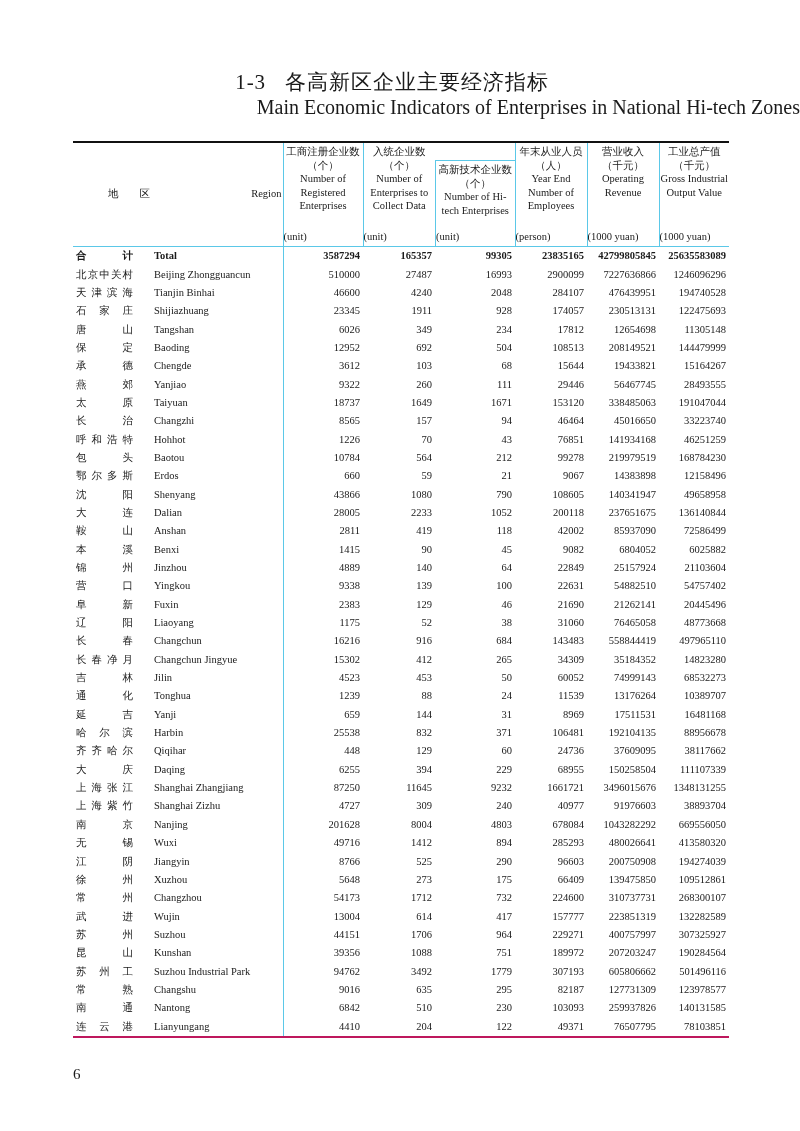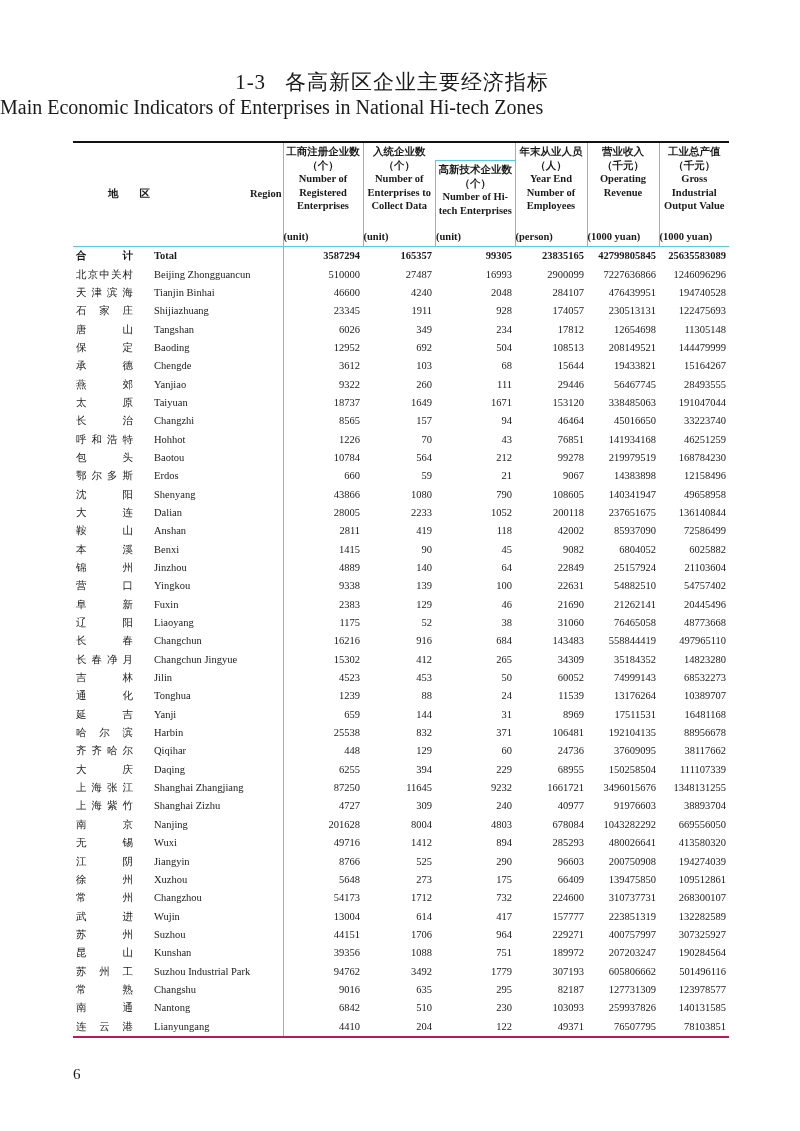--- a/index.html
+++ b/index.html
@@ -1,27 +1,27 @@
 <!DOCTYPE html>
 <html><head>
 <meta charset="utf-8">
 <style>
   html, body { margin:0; padding:0; background:#ffffff; }
   body { width:800px; height:1131px; position:relative; overflow:hidden;
          font-family:"Liberation Serif","DejaVu Serif",serif; color:#1a1a1a; }
   .title-cn { position:absolute; top:68px; left:0; width:784px; text-align:center;
               font-size:21px; letter-spacing:1px; }
-  .title-en { position:absolute; top:96px; left:0; width:800px; text-align:left;
+  .title-en { position:absolute; top:96px; left:0; width:800px; text-align:right;
               font-size:20px; }
   table { position:absolute; top:141px; left:73px; width:656px; border-collapse:collapse;
           font-size:10.5px; table-layout:fixed; }
   col.c-cn { width:78px; } col.c-en { width:132px; } col.c-n1 { width:80px; }
   col.c-n2 { width:72px; } col.c-n3 { width:80px; } col.c-n4 { width:72px; }
   col.c-n5 { width:72px; } col.c-n6 { width:70px; }
-  thead th { font-weight:bold; vertical-align:top; line-height:13.5px; padding:2px 1px 3px; text-align:center; }
+  thead th { font-weight:normal; vertical-align:top; line-height:13.5px; padding:2px 1px 3px; text-align:center; }
   .hdr-top { border-top:2px solid #111; }
   .bl { border-left:1.5px solid #5bc8e8; }
   .hdr-cell { height:98px; position:relative; }
   .hi-box { position:absolute; left:0; right:0; top:17px; bottom:0; border-top:1.5px solid #5bc8e8; border-left:1.5px solid #5bc8e8; padding-top:2px; }
   .unit { position:absolute; bottom:3px; left:0; right:0; text-align:left; }
   .region-lbl { vertical-align:middle !important; }
   tbody td { height:18.35px; padding:0 2px; line-height:18px; white-space:nowrap; }
   tbody tr:first-child td { border-top:1.5px solid #5bc8e8; font-weight:bold; }
   td.cn { text-align:justify; text-align-last:justify; padding-left:3px; padding-right:18px; }
   td.en { padding-left:3px; }

